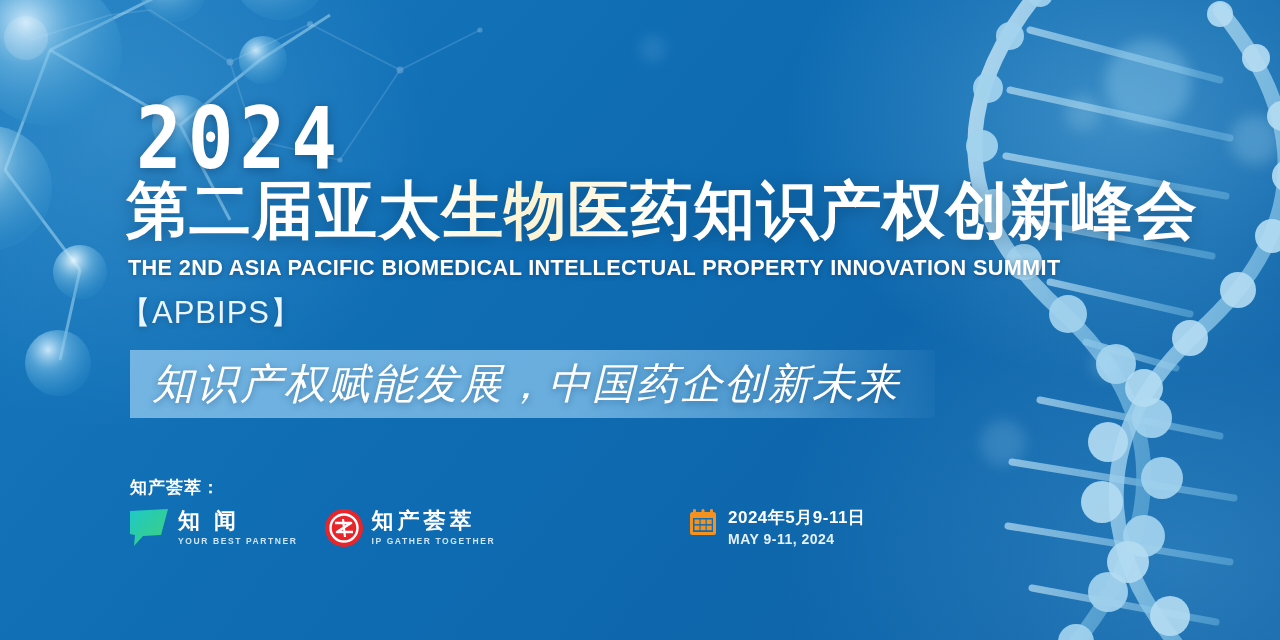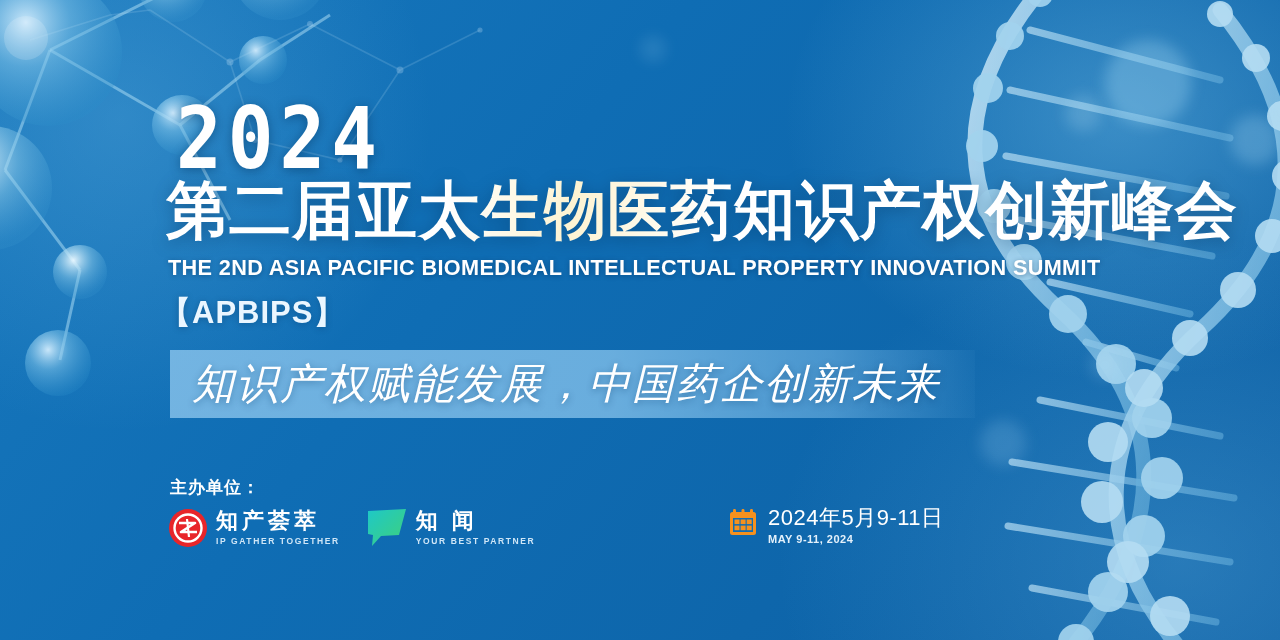--- a/index.html
+++ b/index.html
@@ -18,21 +18,21 @@
   }
 
   
   .bg-layer{position:absolute;inset:0;pointer-events:none;}
   .bokeh{position:absolute;border-radius:50%;filter:blur(7px);}
   .molecule{position:absolute;left:-70px;top:-80px;width:420px;height:520px;}
   .dna{position:absolute;right:-40px;top:-30px;width:430px;height:700px;opacity:.95;}
   .net{position:absolute;left:0;top:0;width:520px;height:260px;opacity:.5;}
 
   
-  .content{position:absolute;inset:0;margin-left:40px;}
+  .content{position:absolute;inset:0;}
 
   .year{
     position:absolute;left:136px;top:96px;
     font-size:76px;line-height:76px;font-weight:bold;
     letter-spacing:6px;color:#ffffff;
     font-family:"DejaVu Sans Mono","Liberation Mono",monospace;
     text-shadow:0 2px 10px rgba(3,45,85,.45);
     transform:scaleY(1.12);transform-origin:left top;
   }
 
@@ -51,21 +51,21 @@
     position:absolute;left:128px;top:256px;
     font-size:21.5px;line-height:24px;font-weight:bold;
     letter-spacing:.35px;color:#ffffff;white-space:nowrap;
     text-shadow:0 1px 5px rgba(3,45,85,.45);
     transform:scaleX(1.008);transform-origin:left top;
   }
 
   .abbr{
     position:absolute;left:120px;top:296px;
     font-size:31px;line-height:34px;letter-spacing:1px;
-    color:#eaf6ff;font-weight:700;white-space:nowrap;
+    color:#eaf6ff;font-weight:400;white-space:nowrap;
     text-shadow:0 1px 6px rgba(3,45,85,.35);
   }
 
   .slogan-bar{
     position:absolute;left:130px;top:350px;width:805px;height:68px;
     background:linear-gradient(90deg,
       rgba(138,196,236,.80) 0%,
       rgba(130,192,234,.78) 55%,
       rgba(120,186,232,.55) 82%,
       rgba(110,180,228,.05) 100%);
@@ -90,22 +90,22 @@
   .org{display:flex;align-items:center;gap:8px;}
   .org-mark{flex:0 0 auto;}
   .org-texts{display:flex;flex-direction:column;justify-content:center;}
   .org-cn{font-size:22px;line-height:24px;font-weight:bold;color:#fff;letter-spacing:4px;white-space:nowrap;}
   .org-en{font-size:8.5px;line-height:12px;font-weight:bold;color:#cfe6f7;letter-spacing:1.6px;white-space:nowrap;margin-top:2px;}
 
   
   .info-row{position:absolute;left:688px;top:506px;display:flex;align-items:flex-start;gap:34px;}
   .info{display:flex;align-items:flex-start;gap:10px;}
   .info-texts{display:flex;flex-direction:column;}
-  .info-cn{font-size:22px;line-height:24px;font-weight:normal;color:#ffffff;white-space:nowrap;letter-spacing:.5px;}
-  .info-en{font-size:11px;line-height:14px;font-weight:bold;color:#e4f1fb;white-space:nowrap;letter-spacing:.5px;margin-top:2px;}
+  .info-cn{font-size:17px;line-height:24px;font-weight:bold;color:#ffffff;white-space:nowrap;letter-spacing:.5px;}
+  .info-en{font-size:14px;line-height:14px;font-weight:bold;color:#e4f1fb;white-space:nowrap;letter-spacing:.5px;margin-top:2px;}
   .icon-box{flex:0 0 auto;margin-top:1px;}
 </style>
 </head>
 <body>
 
 <div class="banner">
 
   <div class="bg-layer">
 
     <svg class="molecule" viewBox="0 0 420 520">
@@ -236,49 +236,49 @@
 
     <div class="title-cn">第二届亚太生物医药知识产权创新峰会</div>
 
     <div class="title-en">THE 2ND ASIA PACIFIC BIOMEDICAL INTELLECTUAL PROPERTY INNOVATION SUMMIT</div>
 
     <div class="abbr">【APBIPS】</div>
 
     <div class="slogan-bar"></div>
     <div class="slogan">知识产权赋能发展，中国药企创新未来</div>
 
-    <div class="org-label">主办单位：</div>
+    <div class="org-label">知产荟萃：</div>
     <div class="org-row">
-
-      <div class="org">
-        <svg class="org-mark" width="40" height="40" viewBox="0 0 40 40">
-          <circle cx="20" cy="20" r="19" fill="#e8252a"></circle>
-          <circle cx="20" cy="20" r="13.5" fill="none" stroke="#ffffff" stroke-width="2.4"></circle>
-          <path d="M11 15 L27 15 L13 24 L29 24" fill="none" stroke="#ffffff" stroke-width="2.6" stroke-linejoin="round"></path>
-          <path d="M19 11 L21 29" stroke="#ffffff" stroke-width="2.2"></path>
-        </svg>
-        <div class="org-texts">
-          <div class="org-cn">知产荟萃</div>
-          <div class="org-en">IP GATHER TOGETHER</div>
-        </div>
-      </div>
 
       <div class="org">
         <svg class="org-mark" width="42" height="40" viewBox="0 0 42 40">
           <defs>
             <linearGradient id="zw" x1="0" y1="0" x2="1" y2="1">
               <stop offset="0%" stop-color="#1ec8c8"></stop>
               <stop offset="100%" stop-color="#3fd17a"></stop>
             </linearGradient>
           </defs>
           <path d="M2 3 L40 1 L33 27 L15 28 L6 38 L7 27 L2 26 Z" fill="url(#zw)"></path>
         </svg>
         <div class="org-texts">
           <div class="org-cn">知 闻</div>
           <div class="org-en">YOUR BEST PARTNER</div>
+        </div>
+      </div>
+
+      <div class="org">
+        <svg class="org-mark" width="40" height="40" viewBox="0 0 40 40">
+          <circle cx="20" cy="20" r="19" fill="#e8252a"></circle>
+          <circle cx="20" cy="20" r="13.5" fill="none" stroke="#ffffff" stroke-width="2.4"></circle>
+          <path d="M11 15 L27 15 L13 24 L29 24" fill="none" stroke="#ffffff" stroke-width="2.6" stroke-linejoin="round"></path>
+          <path d="M19 11 L21 29" stroke="#ffffff" stroke-width="2.2"></path>
+        </svg>
+        <div class="org-texts">
+          <div class="org-cn">知产荟萃</div>
+          <div class="org-en">IP GATHER TOGETHER</div>
         </div>
       </div>
 
     </div>
 
     <div class="info-row">
 
       <div class="info">
         <svg class="icon-box" width="30" height="30" viewBox="0 0 30 30">
           <rect x="2" y="5" width="26" height="23" rx="2.5" fill="#f5911e"></rect>

